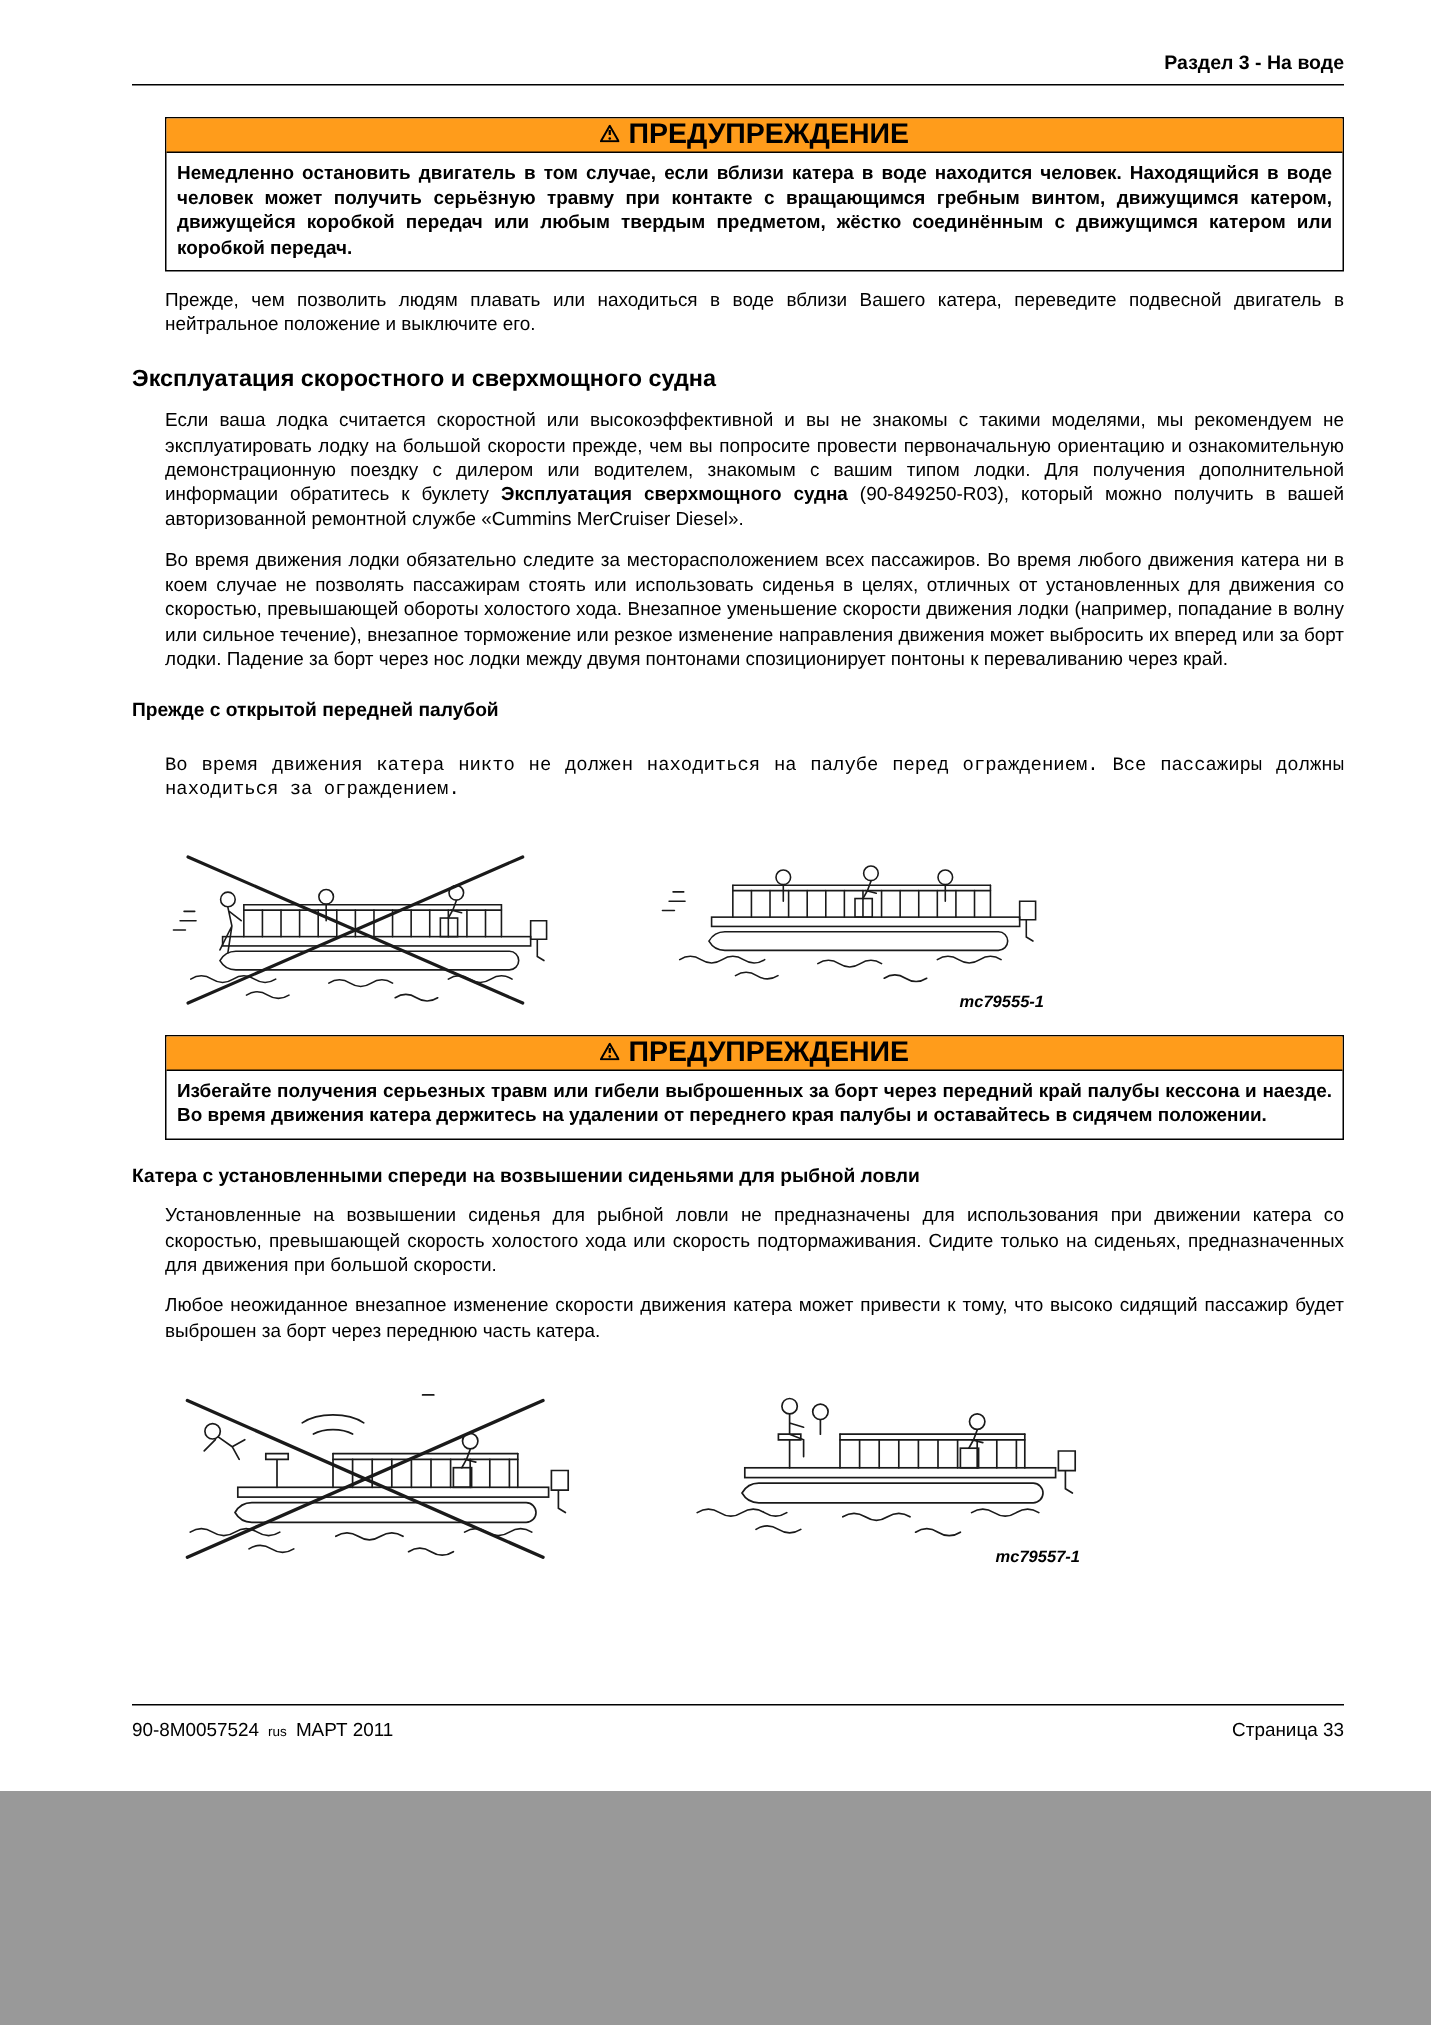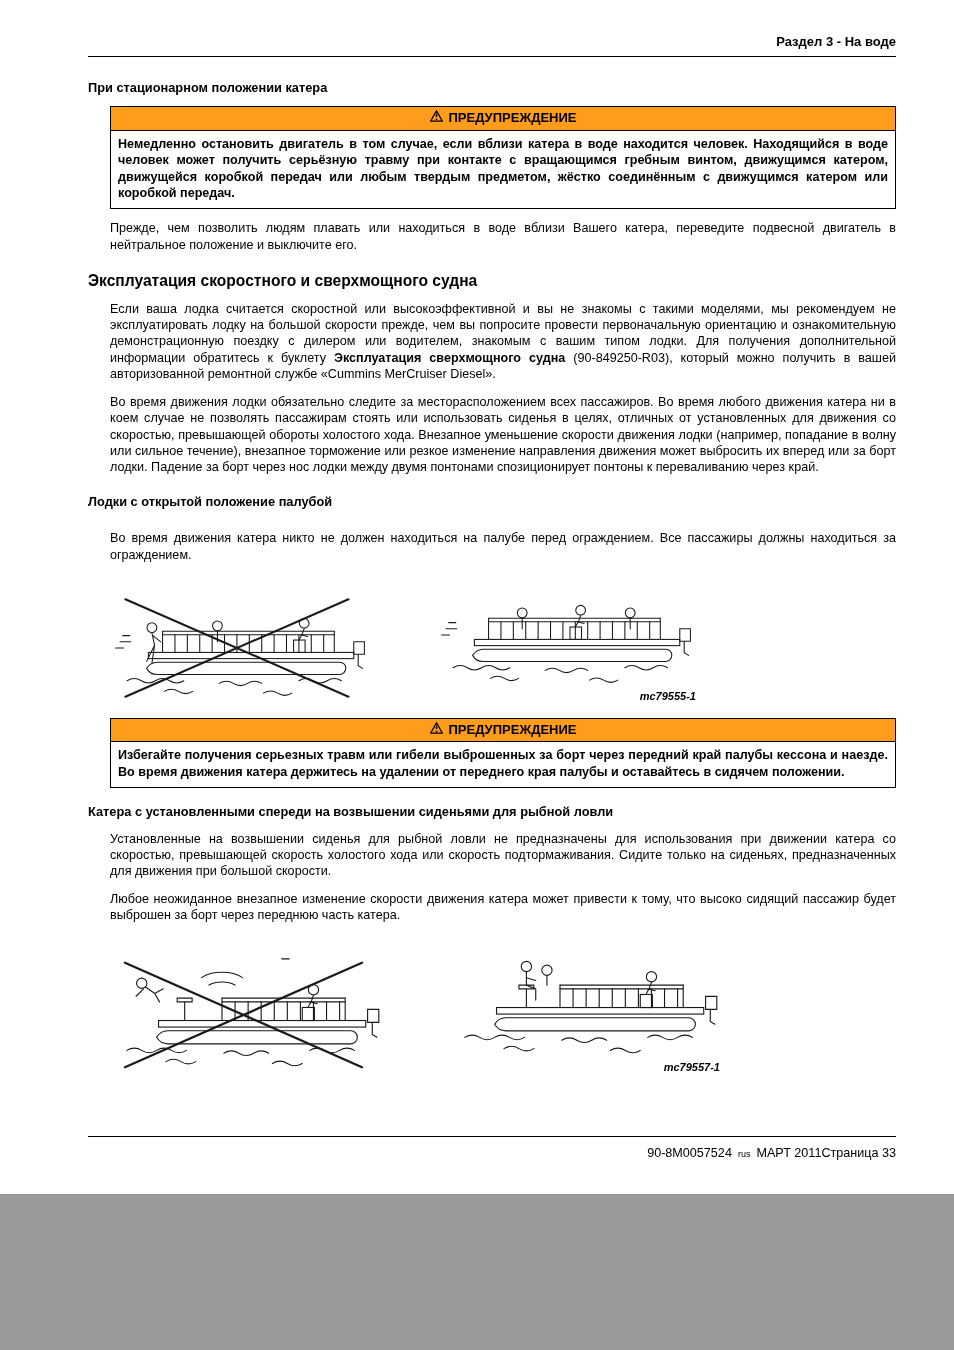--- a/index.html
+++ b/index.html
@@ -17,54 +17,53 @@
   .content {
     position: absolute; top: 74px; left: 88px; right: 58px;
     font-size: 12.6px; line-height: 16.4px;
   }
   .h-sub  { font-weight: bold; font-size: 12.8px; margin: 6px 0 10px 0; }
   .h-big  { font-weight: bold; font-size: 15.6px; margin: 20px 0 5px 0; }
   .para   { margin: 11px 0 0 22px; text-align: justify; }
   .warnbox  { margin: 4px 0 0 22px; border: 1.6px solid #000; background: #fff; }
   .warnhead {
     border-bottom: 1.6px solid #000; text-align: center; font-weight: bold;
-    font-size: 13px; padding: 3px 0; display: flex; align-items: center;
+    font-size: 19px; padding: 3px 0; display: flex; align-items: center;
     justify-content: center; gap: 6px;
   }
   .warnbody { padding: 5px 7px 7px 7px; font-weight: bold; text-align: justify; }
   .figure-row {
     display: flex; align-items: flex-end;
     gap: 58px; margin: 18px 0 4px 22px;
   }
   .fig { position: relative; }
   .fig-caption {
     font-size: 11px; font-weight: bold; font-style: italic;
     text-align: right; margin-top: 1px; padding-right: 8px; line-height: 12px;
   }
   .page-footer {
     position: absolute; left: 88px; right: 58px; bottom: 34px;
     border-top: 1.4px solid #000; padding-top: 9px; font-size: 12.6px;
-    display: flex; justify-content: flex-end;
+    display: flex; justify-content: space-between;
   }
   .f-left { display: flex; align-items: baseline; gap: 6px; }
   .f-lang { font-size: 9px; }
   svg.boat { display: block; }
 </style>
 </head>
 <body>
 
 <div class="page">
 
   <div class="page-header">
     <span>Раздел 3 - На воде</span>
   </div>
 
   <div class="content">
 
-    <div class="h-sub">При стационарном положении катера</div>
 
     <div class="warnbox">
       <div class="warnhead warn-bg" style="background: rgb(255, 156, 27);">
         <span>
           <svg width="13" height="12" viewBox="0 0 13 12">
             <path d="M6.5 0.8 L12.4 11.2 H0.6 Z" fill="none" stroke="#000" stroke-width="1.3" stroke-linejoin="round"></path>
             <path d="M6.5 3.7 v3.3" stroke="#000" stroke-width="1.5"></path>
             <circle cx="6.5" cy="9.3" r="0.85" fill="#000"></circle>
           </svg>
         </span>
@@ -75,23 +74,23 @@
 
     <p class="para">Прежде, чем позволить людям плавать или находиться в воде вблизи Вашего катера, переведите подвесной двигатель в нейтральное положение и выключите его.</p>
 
     <div class="h-big">Эксплуатация скоростного и сверхмощного судна</div>
 
     <p class="para"><span>Если ваша лодка считается скоростной или высокоэффективной и вы не знакомы с такими моделями, мы рекомендуем не эксплуатировать лодку на большой скорости прежде, чем вы попросите провести первоначальную ориентацию и ознакомительную демонстрационную поездку с дилером или водителем, знакомым с вашим типом лодки. Для получения дополнительной информации обратитесь к буклету </span><b>Эксплуатация сверхмощного судна</b><span> (90-849250-R03), который можно получить в вашей авторизованной ремонтной службе «Cummins MerCruiser Diesel».</span></p>
 
 
     <p class="para">Во время движения лодки обязательно следите за месторасположением всех пассажиров. Во время любого движения катера ни в коем случае не позволять пассажирам стоять или использовать сиденья в целях, отличных от установленных для движения со скоростью, превышающей обороты холостого хода. Внезапное уменьшение скорости движения лодки (например, попадание в волну или сильное течение), внезапное торможение или резкое изменение направления движения может выбросить их вперед или за борт лодки. Падение за борт через нос лодки между двумя понтонами спозиционирует понтоны к переваливанию через край.</p>
 
-    <div class="h-sub" style="margin-top:18px;">Лодки с открытой положение палубой</div>
-
-    <p class="para" style="margin-top:20px;">Во время движения катера никто не должен находиться на палубе перед ограждением. Все пассажиры должны находиться за ограждением.</p>
+    <div class="h-sub" style="margin-top:18px;">Прежде с открытой передней палубой</div>
+
+    <p class="para" style="margin-top:20px;font-family:Liberation Mono, monospace;">Во время движения катера никто не должен находиться на палубе перед ограждением. Все пассажиры должны находиться за ограждением.</p>
 
     <div class="figure-row">
       <div class="fig">
         <svg class="boat" width="268" height="108" viewBox="0 0 300 122">
           <g fill="none" stroke="#1a1a1a" stroke-width="1.2" stroke-linecap="round">
             <path d="M10 54 h12 M5 61 h9 M13 47 h8"></path>
             <rect x="42" y="66" width="232" height="7"></rect>
             <path d="M52 77 h206 a7 7 0 0 1 0 14 H52 a14 14 0 0 1 -12 -7 a14 14 0 0 1 12 -7 z"></path>
             <path d="M58 42 H252 M58 46 H252"></path>
             <path d="M58 42 V66 M72 46 V66 M86 46 V66 M100 46 V66 M114 46 V66 M128 46 V66 M142 46 V66 M156 46 V66 M170 46 V66 M184 46 V66 M198 46 V66 M212 46 V66 M226 46 V66 M240 46 V66 M252 42 V66"></path>

